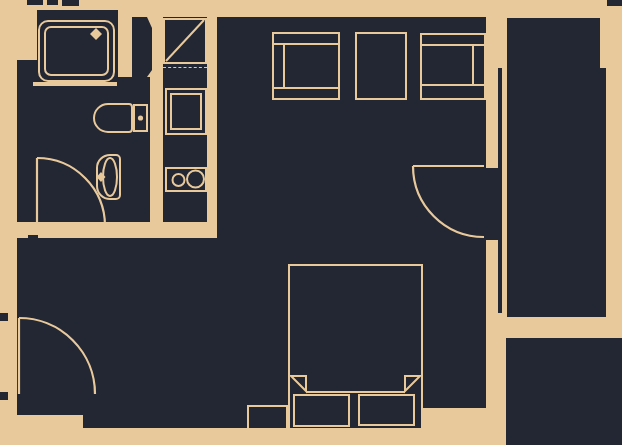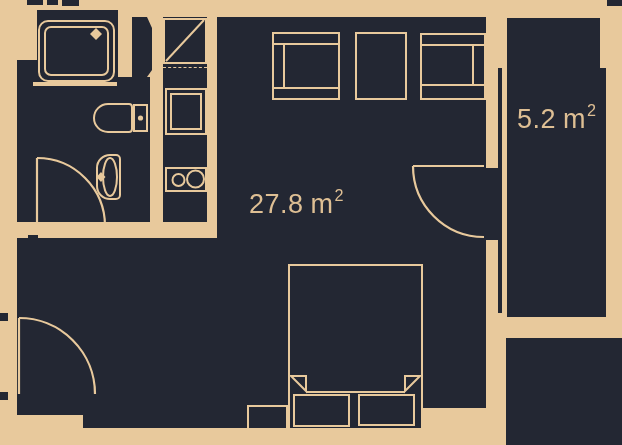--- a/index.html
+++ b/index.html
@@ -109,20 +109,14 @@
     <line x1="19" y1="318" x2="19" y2="394" stroke="#e8c99c" stroke-width="2.2"></line>
     <path d="M 19 318 A 76 76 0 0 1 95 394" fill="none" stroke="#e8c99c" stroke-width="2.2"></path>
 
     <line x1="37" y1="158" x2="37" y2="225" stroke="#e8c99c" stroke-width="2.2"></line>
     <path d="M 37 158 A 68 68 0 0 1 105 226" fill="none" stroke="#e8c99c" stroke-width="2.2"></path>
 
     <line x1="413" y1="166" x2="484" y2="166" stroke="#e8c99c" stroke-width="2.2"></line>
     <path d="M 413 166 A 71 71 0 0 0 484 237" fill="none" stroke="#e8c99c" stroke-width="2.2"></path>
   </svg>
 
-  <div class="area-label" style="left:249px;top:188px">
-    <span>27.8</span><span class="unit"><span>m</span><sup>2</sup></span>
-  </div>
-  <div class="area-label" style="left:517px;top:103px">
-    <span>5.2</span><span class="unit"><span>m</span><sup>2</sup></span>
-  </div>
 
 </div>
 
 </body></html>

